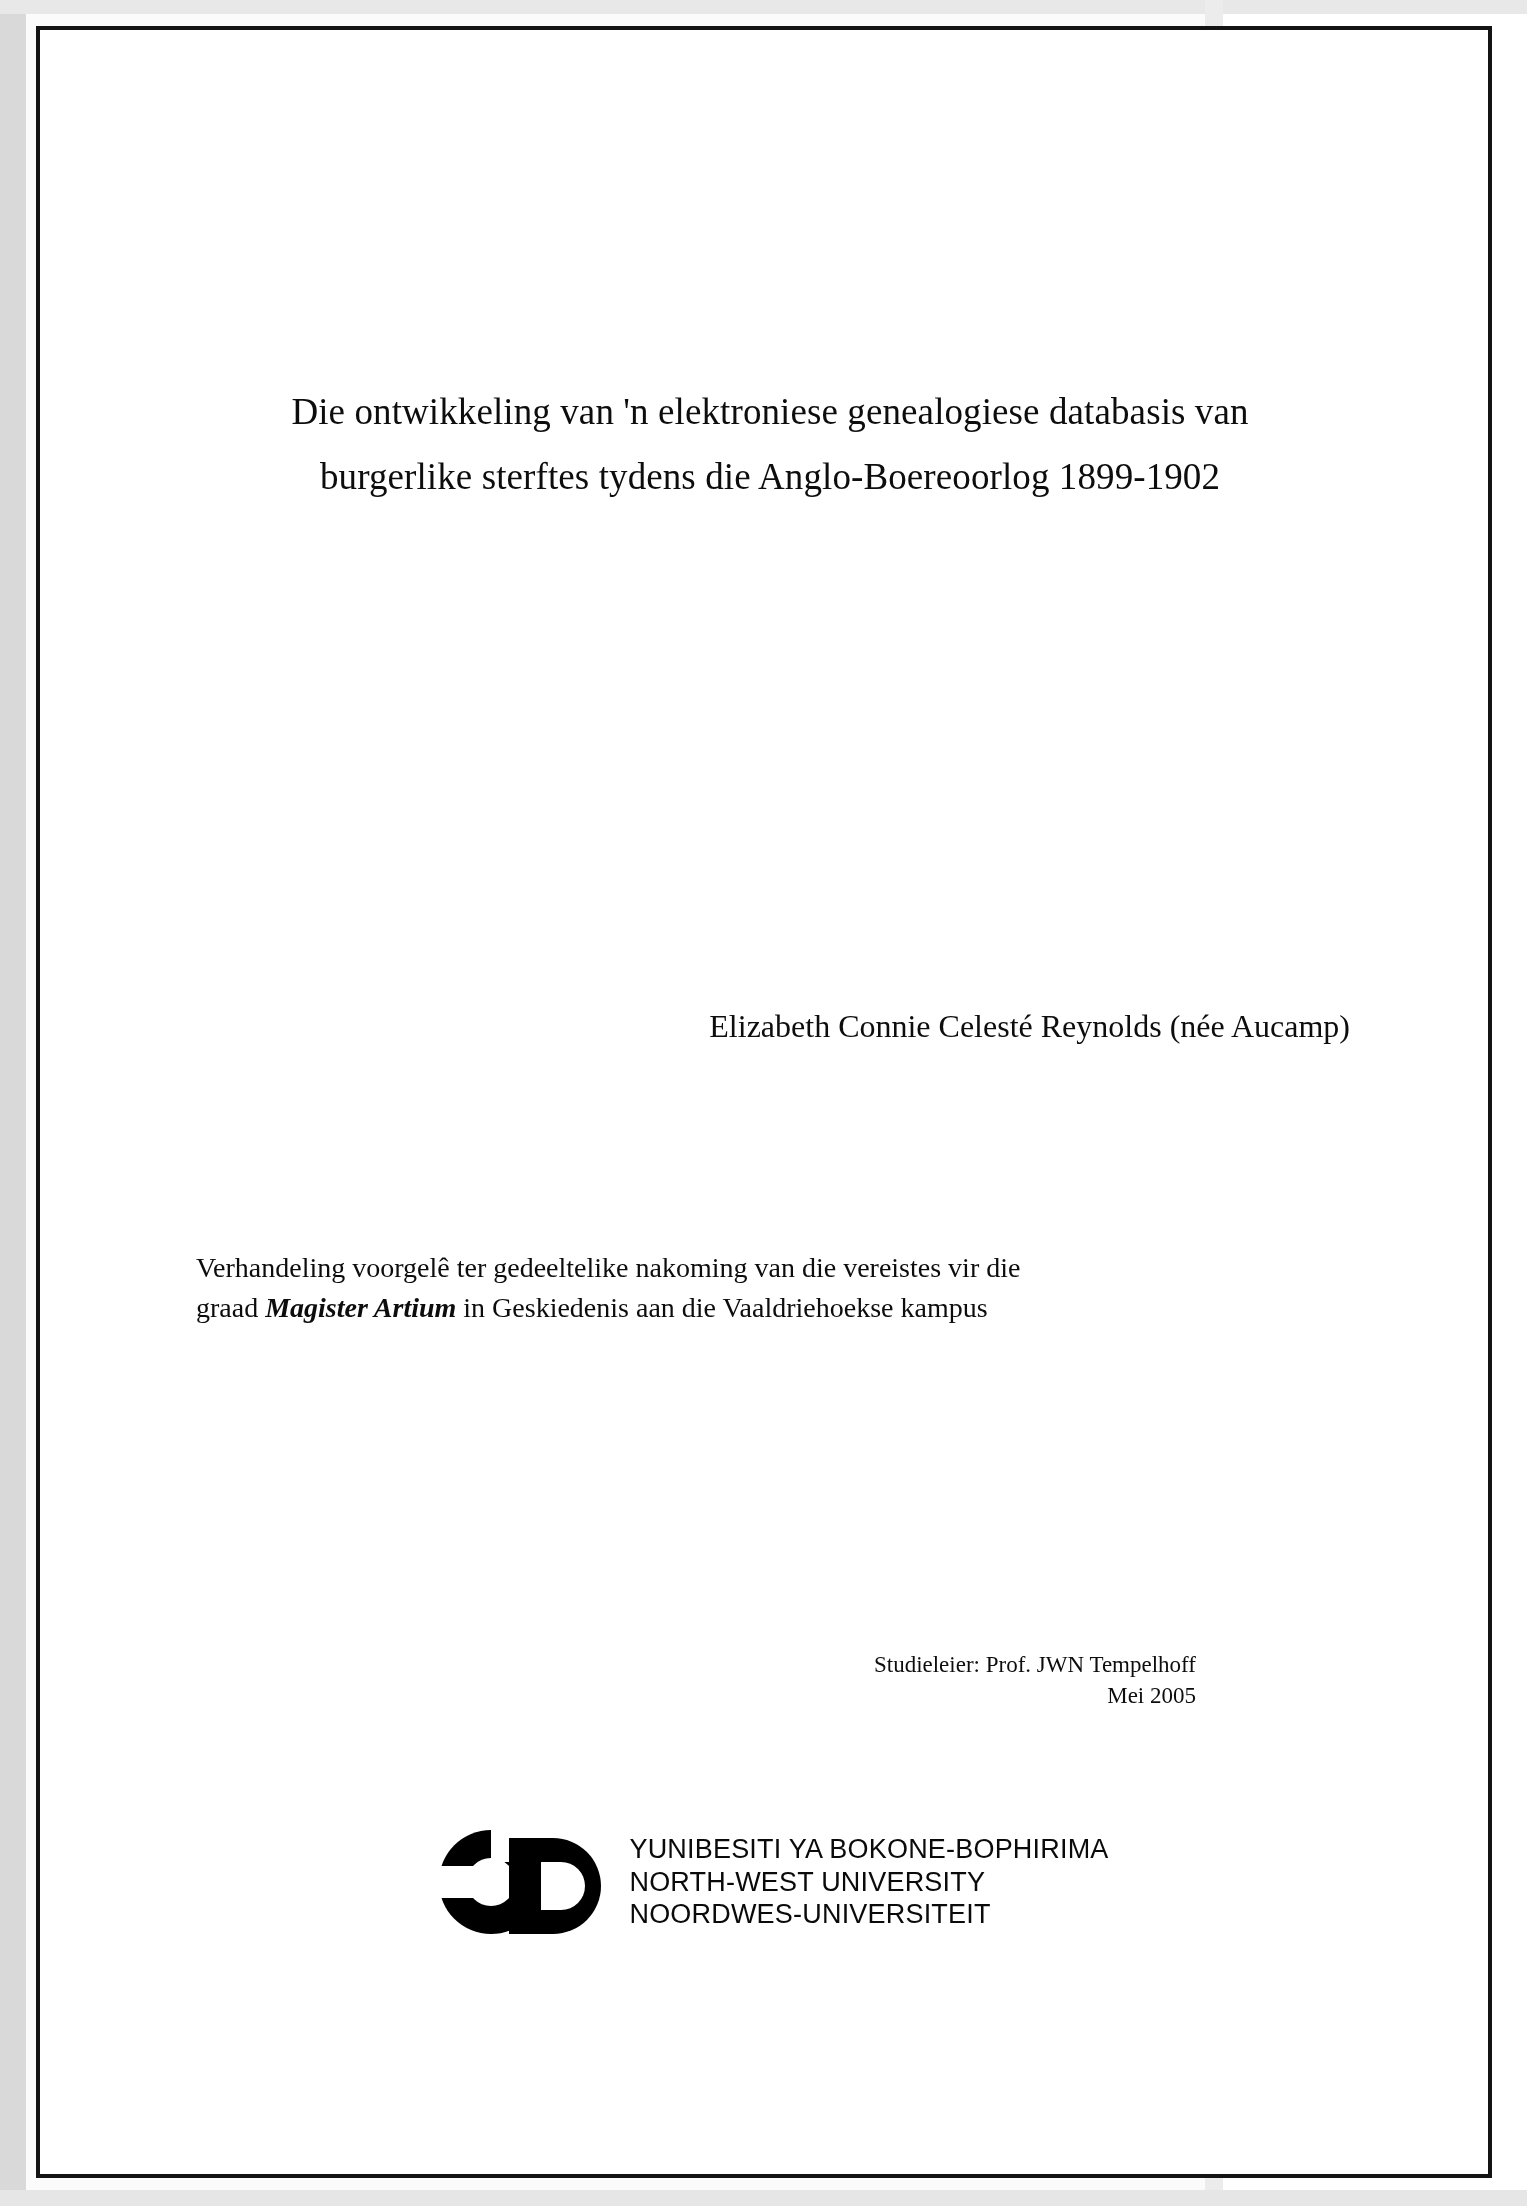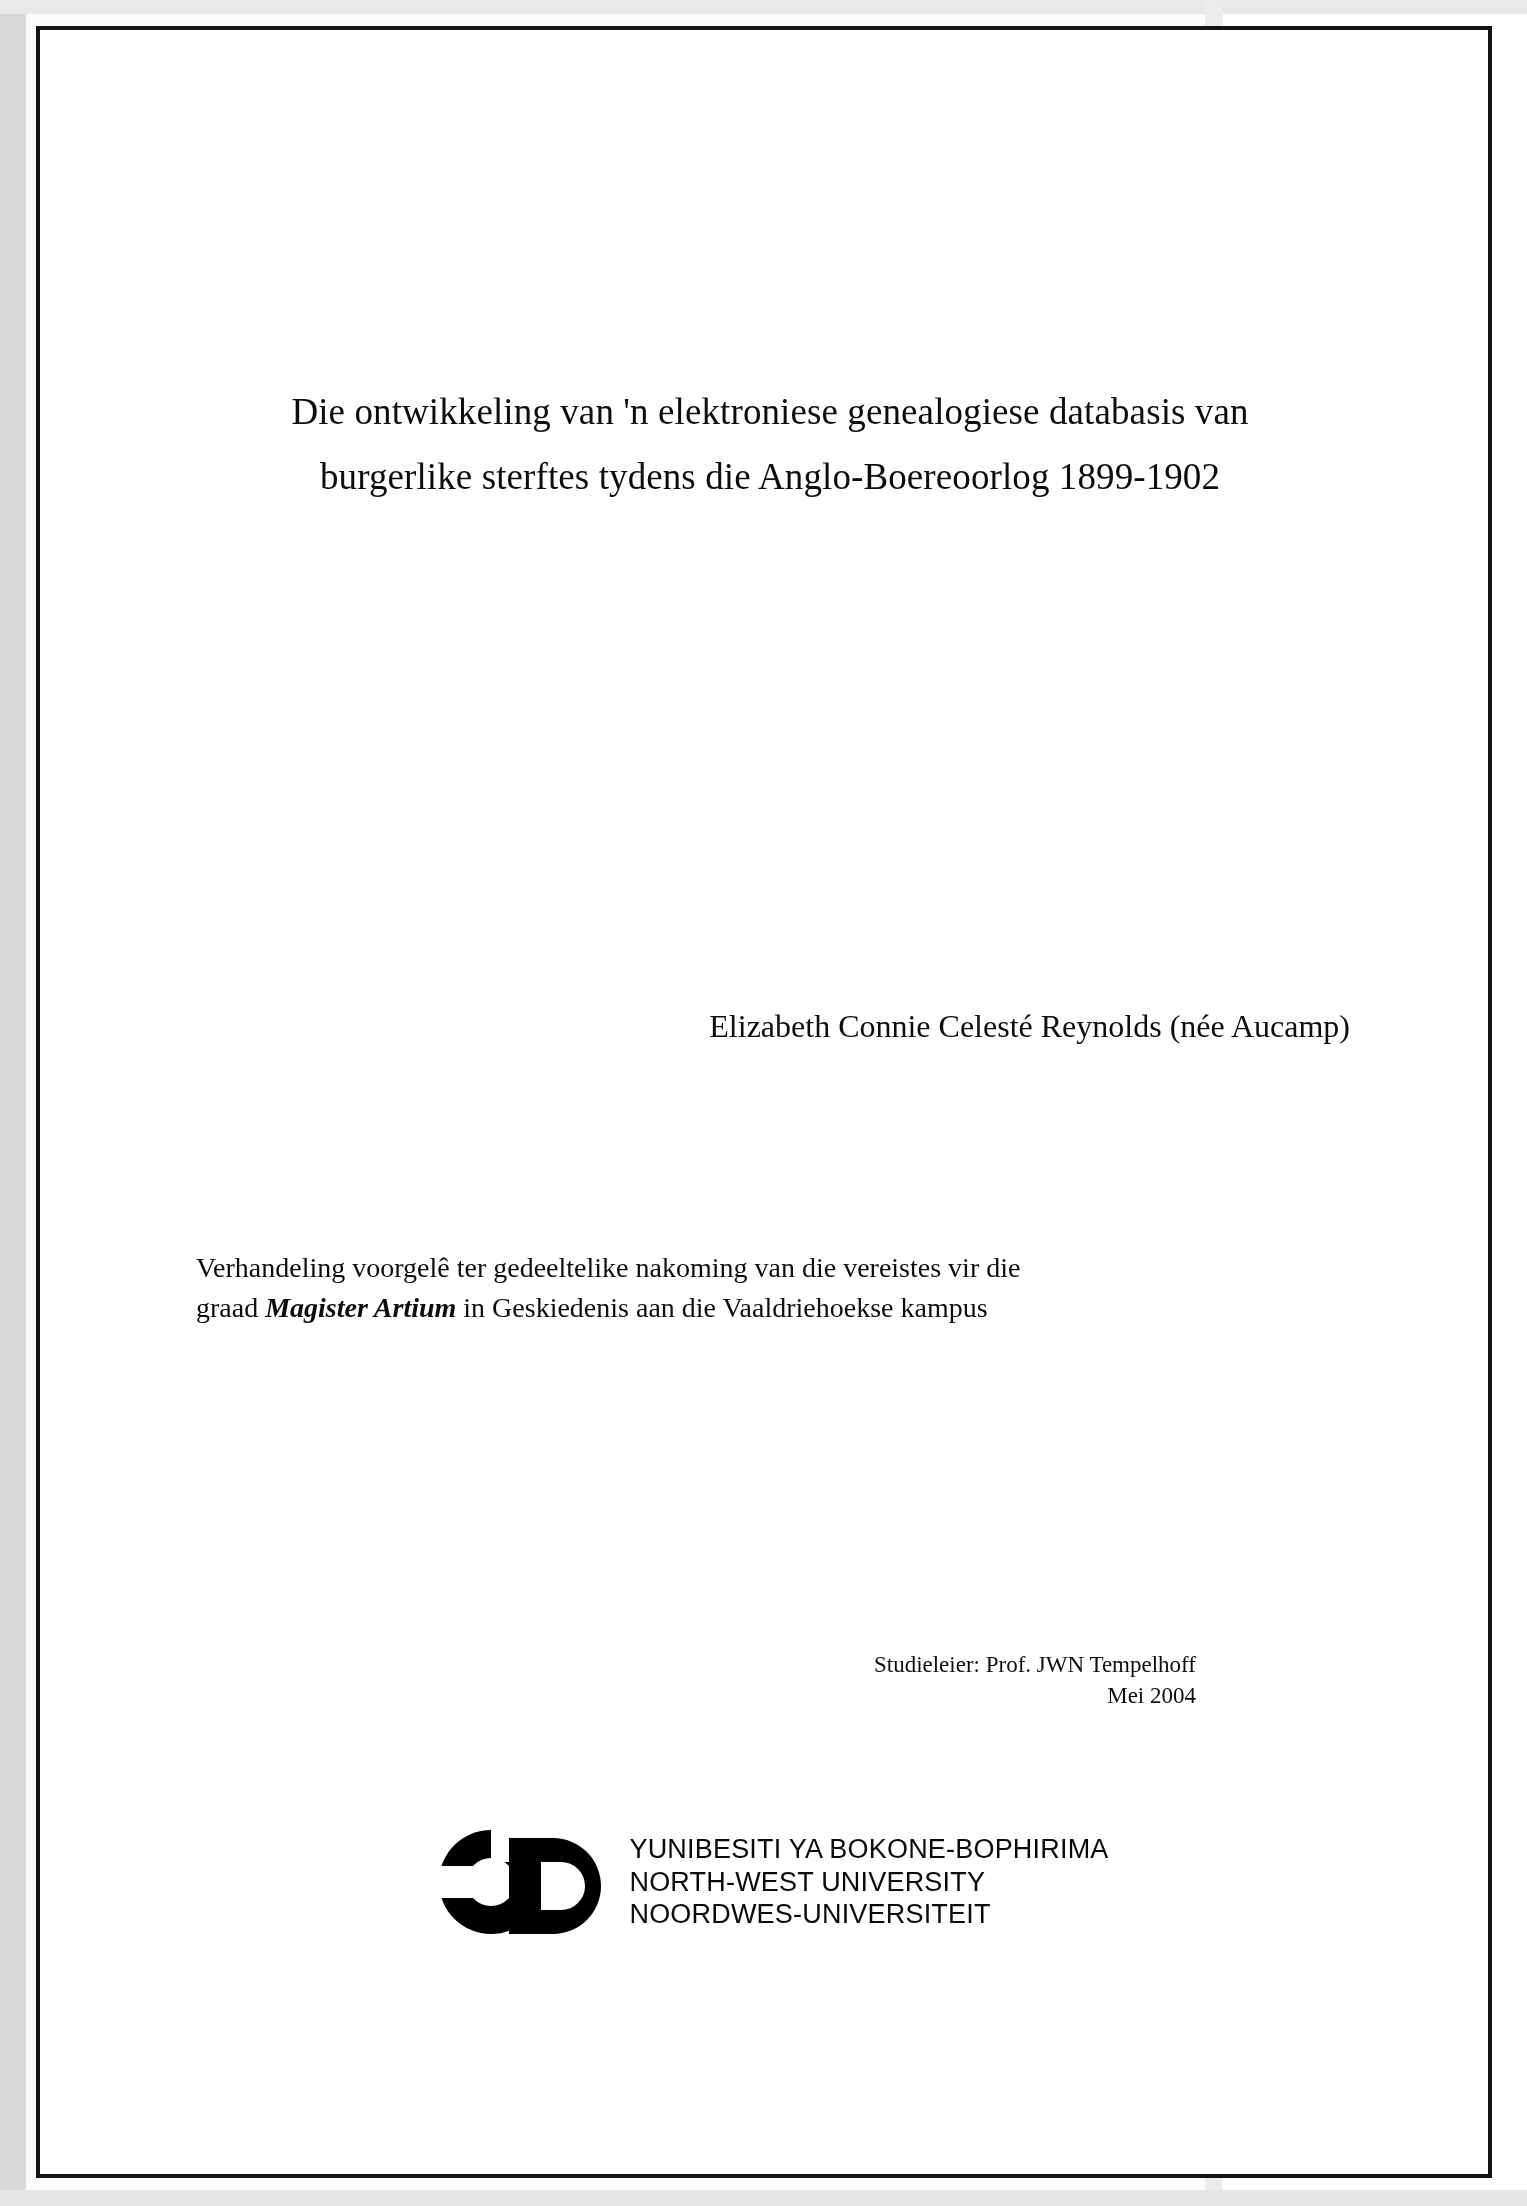--- a/index.html
+++ b/index.html
@@ -240,21 +240,21 @@
 
       <div class="author">Elizabeth Connie Celesté Reynolds (née Aucamp)</div>
 
       <div class="submission">
         <div class="line1">Verhandeling voorgelê ter gedeeltelike nakoming van die vereistes vir die</div>
         <div class="line2"><span>graad </span><span class="italic">Magister Artium</span><span> in Geskiedenis aan die Vaaldriehoekse kampus</span></div>
       </div>
 
       <div class="supervisor">
         <div>Studieleier: Prof. JWN Tempelhoff</div>
-        <div>Mei 2004</div>
+        <div>Mei 2005</div>
       </div>
 
       <div class="logo-block">
         <div class="logo-mark">
           <div class="c-shape"></div>
           <div class="c-hole"></div>
           <div class="c-bar"></div>
           <div class="c-notch"></div>
           <div class="d-bowl"></div>
           <div class="d-bowl-hole"></div>

